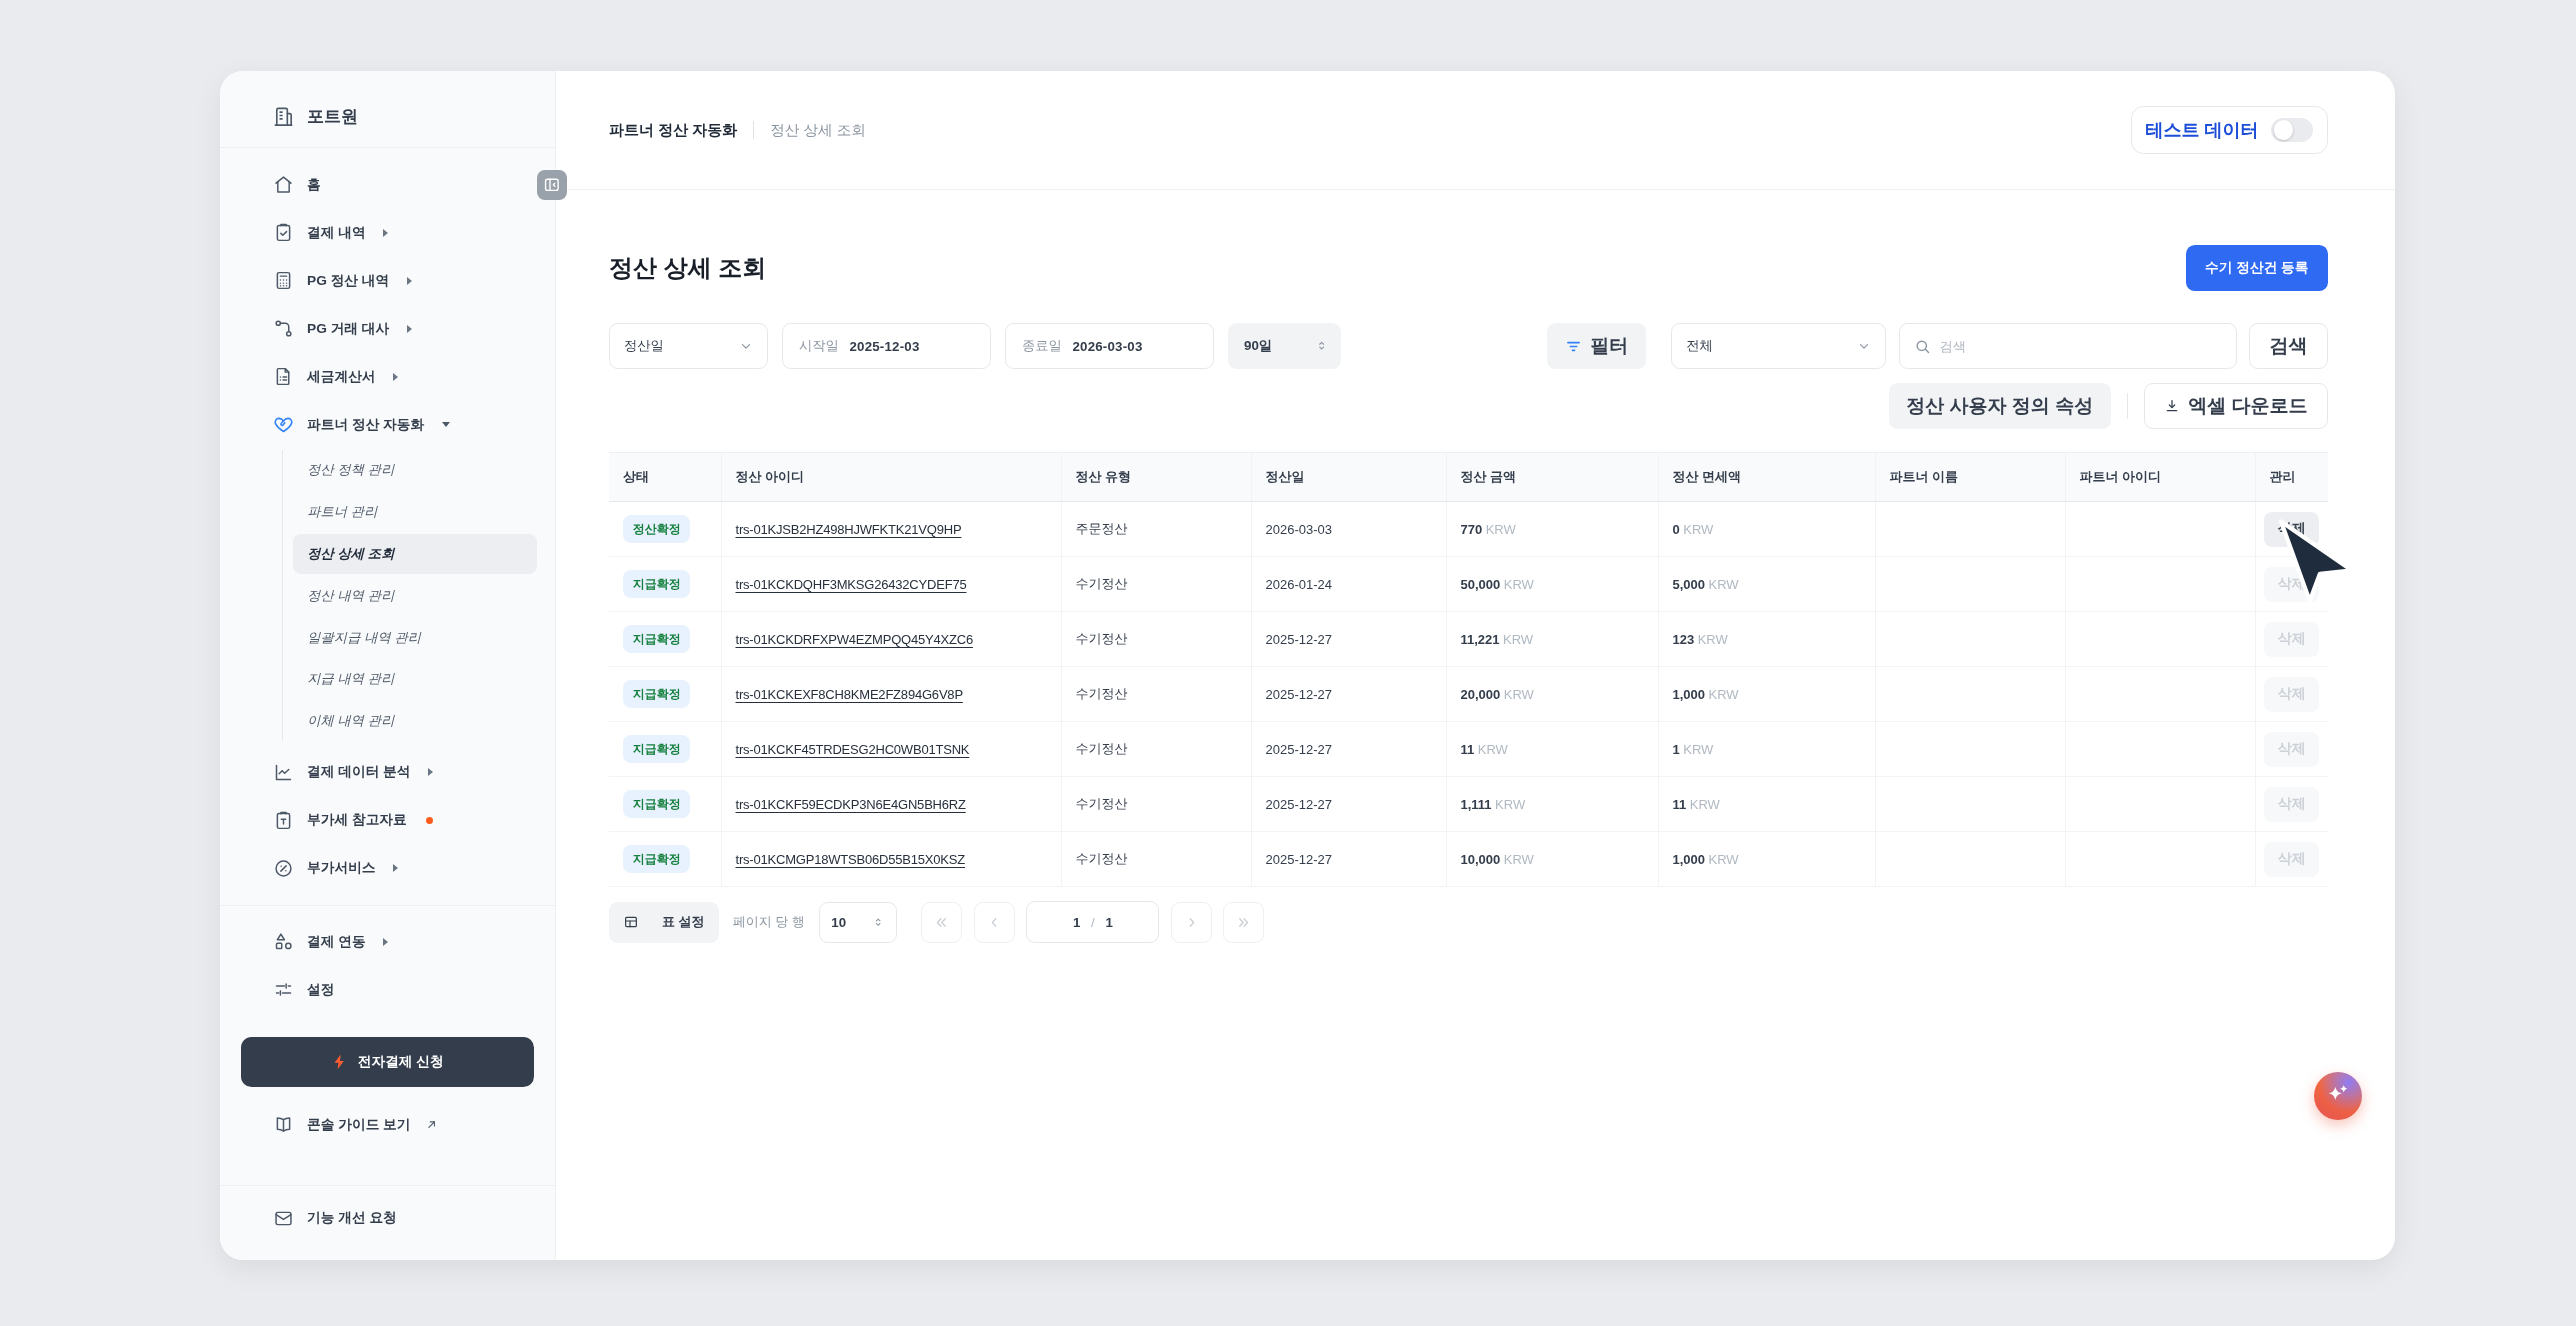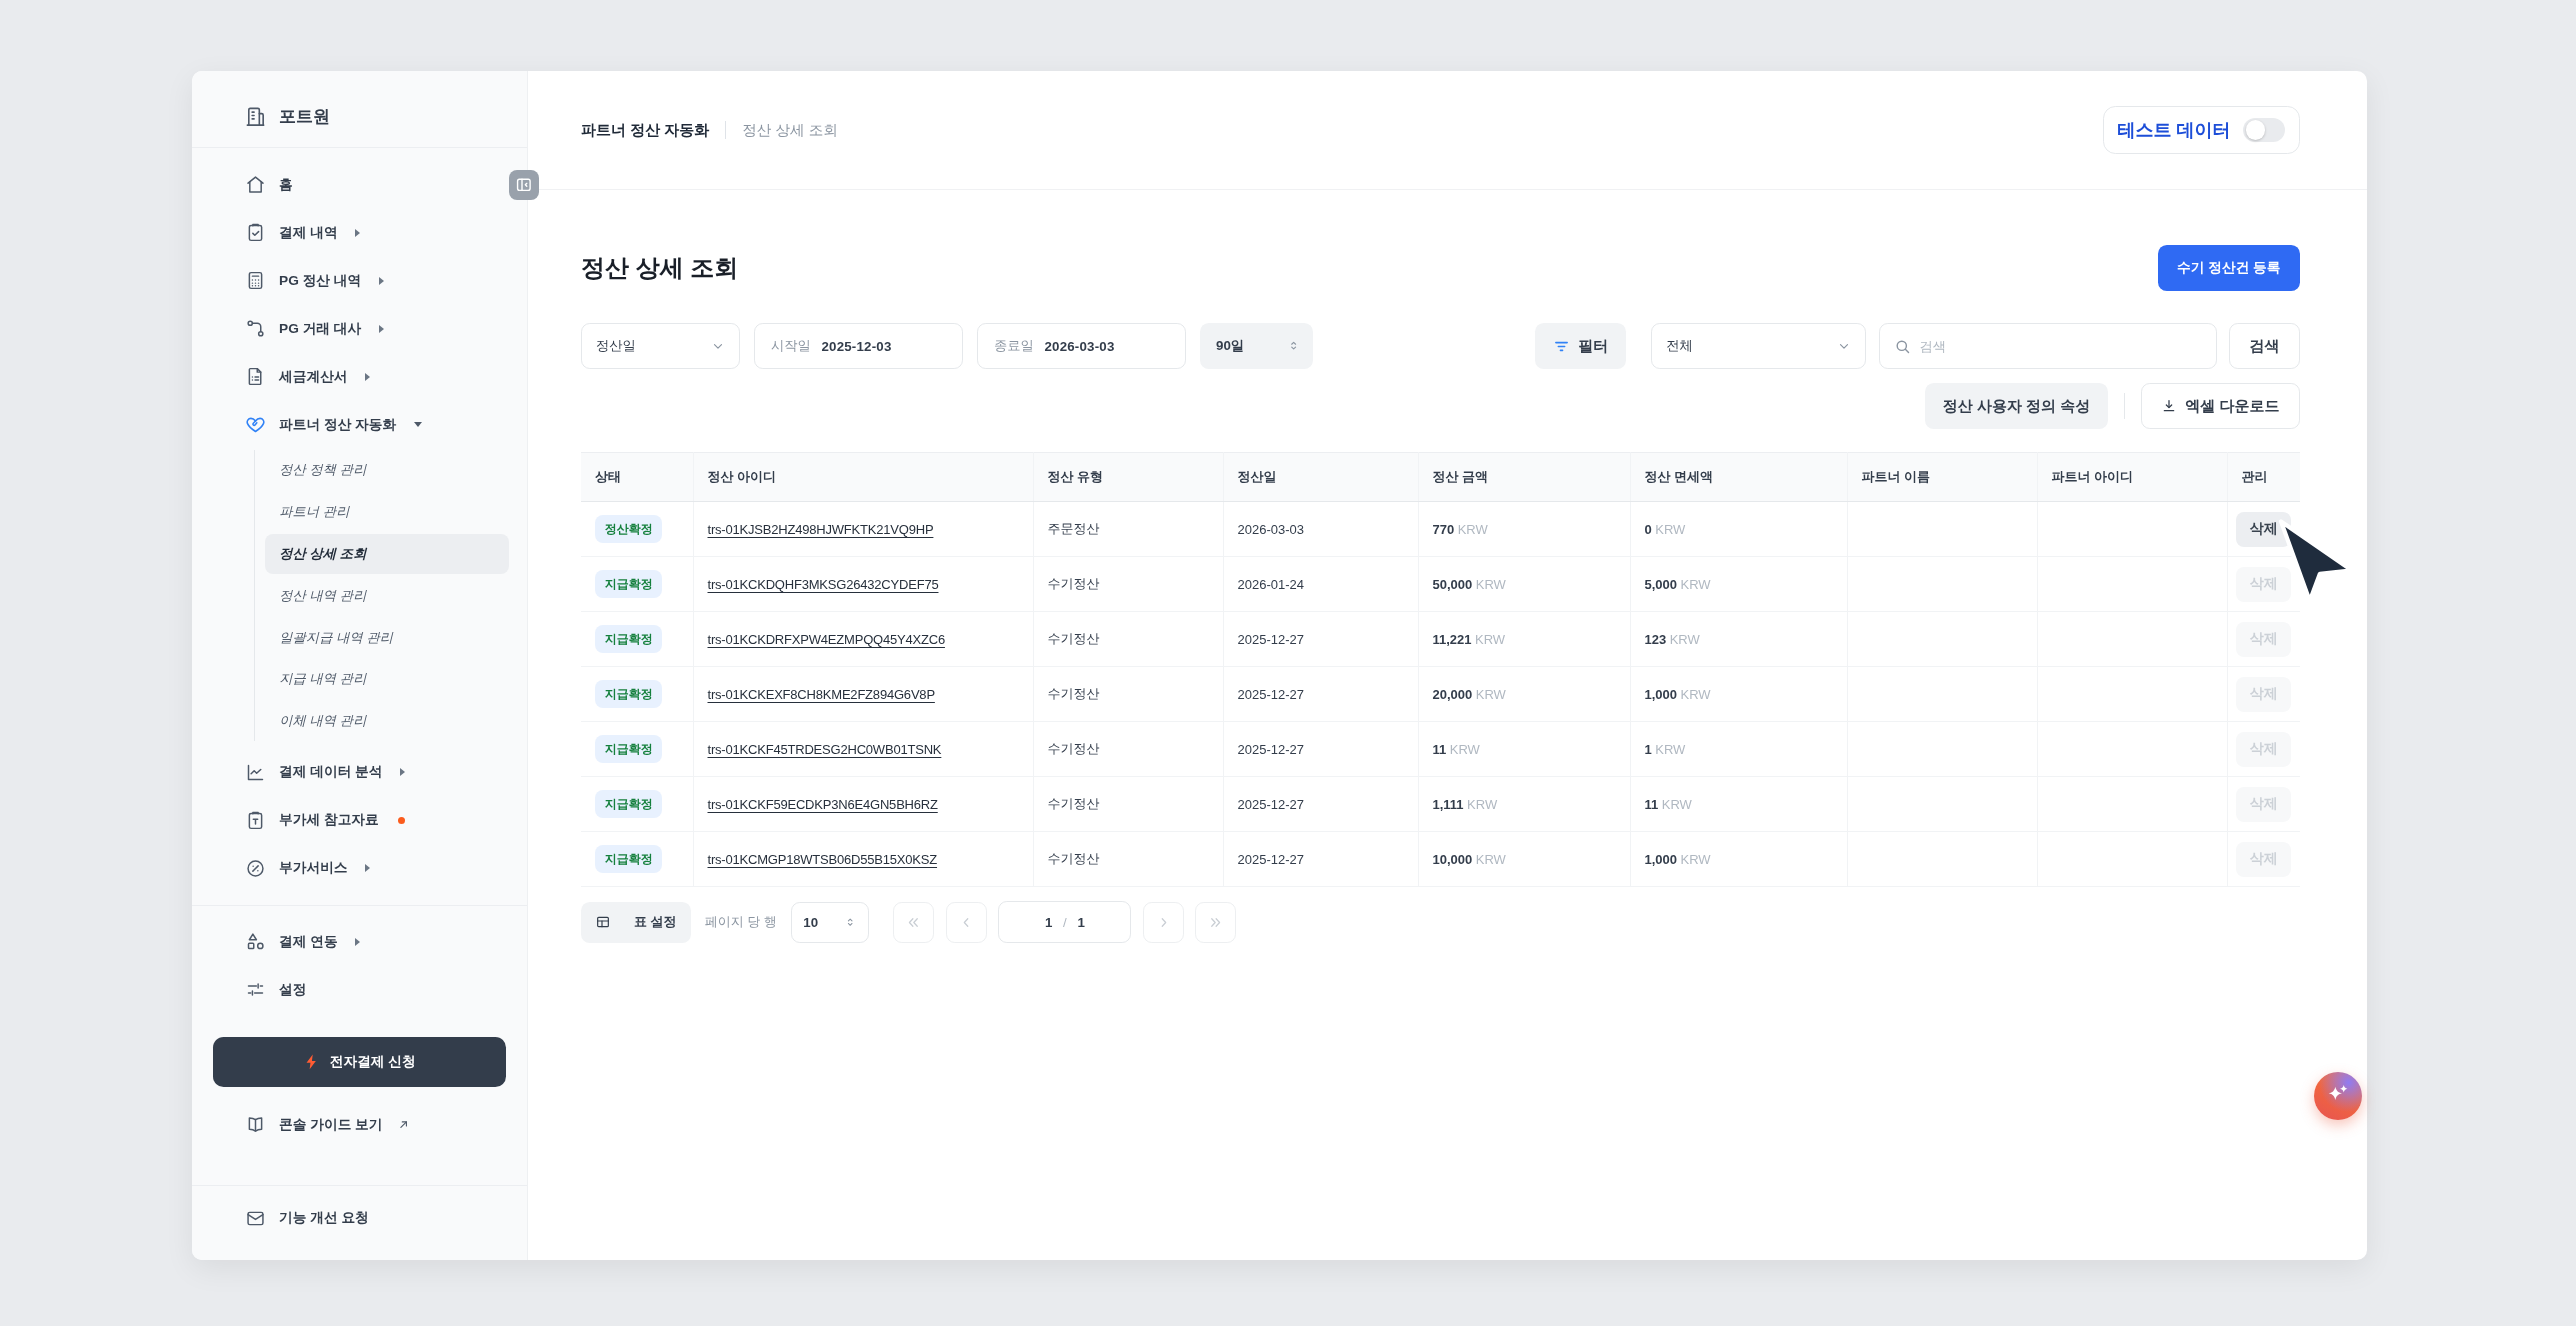--- a/index.html
+++ b/index.html
@@ -2,22 +2,22 @@
 <html style="font-size:14px"><head>
 <meta charset="utf-8">
 <style>
   * { margin:0; padding:0; box-sizing:border-box; }
   html,body { width:2576px; height:1326px; overflow:hidden; }
   body {
     font-family:"Liberation Sans","DejaVu Sans",sans-serif;
     background:#e9ebee; color:#333d4b; position:relative;
   }
   .card {
-    position:absolute; left:192px; top:71px; width:2175px; height:1189px;
-    background:#fff; border-radius:10px; box-shadow:0 8.8px 30px rgba(0,0,0,.07);
+    position:absolute; left:220px; top:71px; width:2175px; height:1189px;
+    background:#fff; border-radius:23px; box-shadow:0 8.8px 30px rgba(0,0,0,.07);
     display:flex; overflow:hidden;
   }
   
   .sidebar {
     width:336px; height:100%; background:#f9fafb; border-right:0.9px solid #eef0f2;
     padding:25px 17.7px 17.7px 17.7px; position:relative; flex:none; display:flex; flex-direction:column;
   }
   .logo-row { display:flex; align-items:center; gap:12.4px; padding:8.8px 0 19.5px 34px; }
   .logo-row .logo-text { font-size:17px; font-weight:700; color:#333d4b; }
   .side-divider { height:0.9px; background:#eceef1; margin:0 -17.7px; }
@@ -58,21 +58,21 @@
   .test-pill {
     margin-left:auto; display:flex; align-items:center; gap:12.4px; border:0.9px solid #e5e8eb;
     border-radius:12.4px; padding:10.6px 14px; background:#fff;
   }
   .test-pill .lbl { font-size:18px; font-weight:700; color:#1d4ed8; }
   .switch { width:42px; height:24px; border-radius:12.4px; background:#e9ebee; position:relative; cursor:pointer; flex:none; }
   .switch .knob { position:absolute; left:2.7px; top:2.2px; width:19.5px; height:19.5px; border-radius:50%; background:#fff; box-shadow:0 0.9px 2.7px rgba(0,0,0,.22); }
   .content { padding:0 67px 0 53px; flex:1; }
   .title-row { margin-top:55px; display:flex; align-items:center; justify-content:space-between; }
   .page-title { font-size:24px; font-weight:700; color:#191f28; }
-  .btn { display:inline-flex; align-items:center; justify-content:center; gap:8px; border-radius:8.8px; font-size:15px; font-weight:600; cursor:pointer; border:none; background:none; color:#333d4b; }
+  .btn { display:inline-flex; align-items:center; justify-content:center; gap:8px; border-radius:8.8px; font-size:19px; font-weight:600; cursor:pointer; border:none; background:none; color:#333d4b; }
   .btn-primary { background:#2f6af3; color:#fff; height:46px; padding:0 19.5px; font-weight:700; font-size:13.7px; }
   .btn-outline { background:#fff; border:0.9px solid #e5e8eb; height:46px; padding:0 19.5px; }
   .btn-gray { background:#f1f3f5; height:46px; padding:0 17.7px; }
   .filter-row { margin-top:32px; display:flex; align-items:center; gap:14px; }
   .ctl { height:46px; border-radius:8.8px; display:flex; align-items:center; font-size:13.3px; }
   .select { border:0.9px solid #e5e8eb; background:#fff; padding:0 14px; justify-content:space-between; cursor:pointer; }
   .sel-val { font-weight:500; color:#333d4b; }
   .chev { color:#8b95a1; }
   .date-box { border:0.9px solid #e5e8eb; background:#fff; padding:0 16px; gap:10.6px; cursor:pointer; }
   .date-box .dlabel { color:#8b95a1; font-weight:500; }

